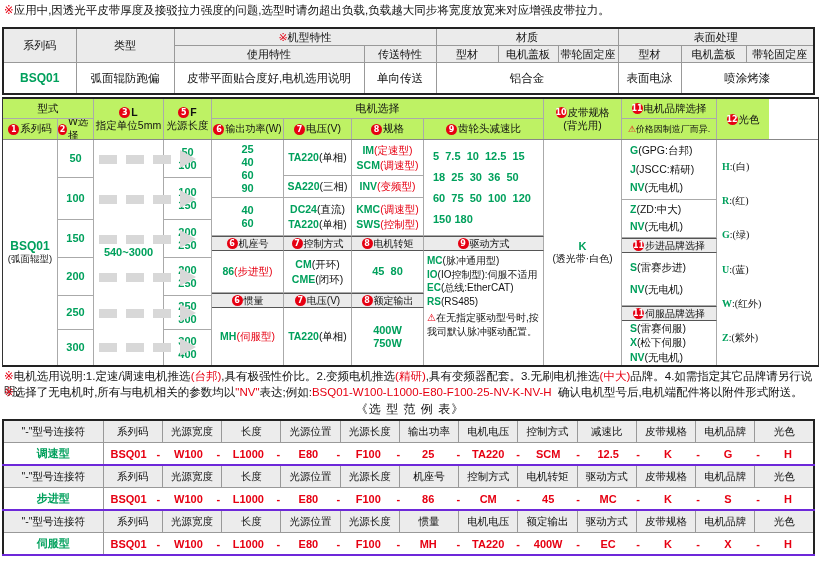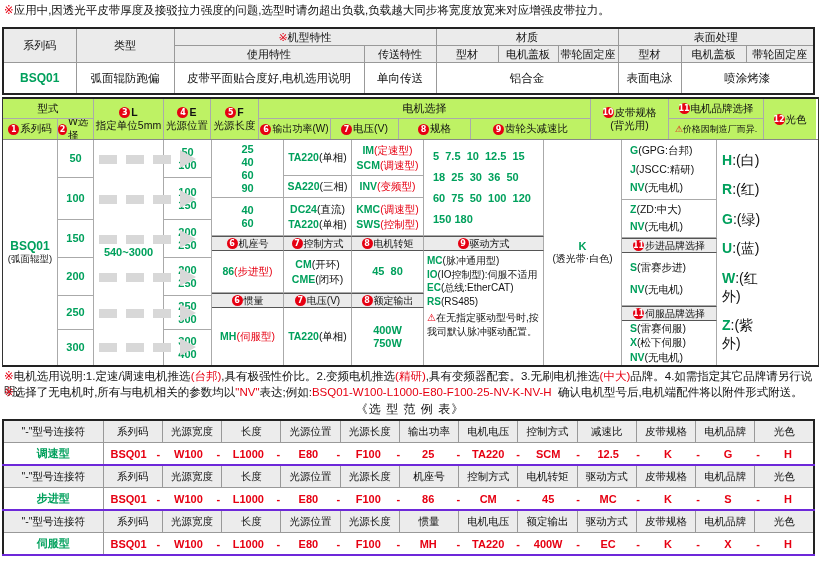--- a/index.html
+++ b/index.html
@@ -39,21 +39,21 @@
         display:flex;flex-direction:column;align-items:center;justify-content:center;overflow:hidden;z-index:1;position:relative;}
   .col .cell:last-child{border-bottom:none;}
   .col.last .cell{border-right:none;}
   .sh{background:#ebebeb;border-top:1px solid #555;border-bottom:1px solid #555 !important;
       font-size:10px;flex-direction:row;}
   .bigv{font-weight:bold;color:#00a05c;font-size:11px;line-height:13px;text-align:center;}
   .mline{line-height:15px;font-size:10.5px;white-space:nowrap;}
   .gearline{white-space:pre;font-weight:bold;color:#00a05c;font-size:11px;line-height:21px;width:100%;padding-left:9px;box-sizing:border-box;text-align:left;}
   .drive{align-items:flex-start;justify-content:flex-start;padding:3px 2px 0 3px;font-size:10px;line-height:13.5px;text-align:left;}
   .brandcell{align-items:flex-start;padding-left:8px;font-size:10.5px;}
-  .lightcell{align-items:flex-start;justify-content:space-evenly;padding-left:5px;font-size:14px;}
+  .lightcell{align-items:flex-start;justify-content:space-evenly;padding-left:5px;font-size:10px;font-family:Liberation Serif, serif;}
   .arrow{position:absolute;left:96px;display:flex;align-items:center;z-index:2;pointer-events:none;}
   .arrow .d{width:18px;height:9px;background:#d8d8d8;margin-right:9px;}
   .arrow .tri{width:0;height:0;border-left:16px solid #d8d8d8;border-top:9px solid transparent;border-bottom:9px solid transparent;}
   
   .note2{left:4px;top:369px;font-size:11.5px;}
   .note3{left:4px;top:385px;font-size:11.5px;}
   .ttl{left:0;top:401px;width:820px;text-align:center;font-size:12px;letter-spacing:1px;}
   
   .t2{left:2px;top:419px;width:813px;border:2px solid #222;}
   .t2 td{padding:0;height:21px;text-align:center;overflow:hidden;}
@@ -125,24 +125,20 @@
         <div class="hc h20" style="width:36px">
             <span class="cn">2</span>
             <span>W选择</span>
           </div>
       </div>
     </div>
     <div class="hc h40" style="width:70px">
         <div><span class="cn">3</span><b>L</b></div>
         <div>指定单位5mm</div>
       </div>
-    <div class="hc h40" style="width:47px">
-        <div><span class="cn">4</span><b>E</b></div>
-        <div>光源位置</div>
-      </div>
     <div class="hc h40" style="width:48px">
         <div><span class="cn">5</span><b>F</b></div>
         <div>光源长度</div>
       </div>
     <div class="hg" style="width:332px">
       <div class="hc h20 bb" style="width:332px;font-size:11px">电机选择</div>
       <div class="hr">
         <div class="hc h20" style="width:72px;font-size:10px">
             <span class="cn">6</span>
             <span>输出功率(W)</span>

